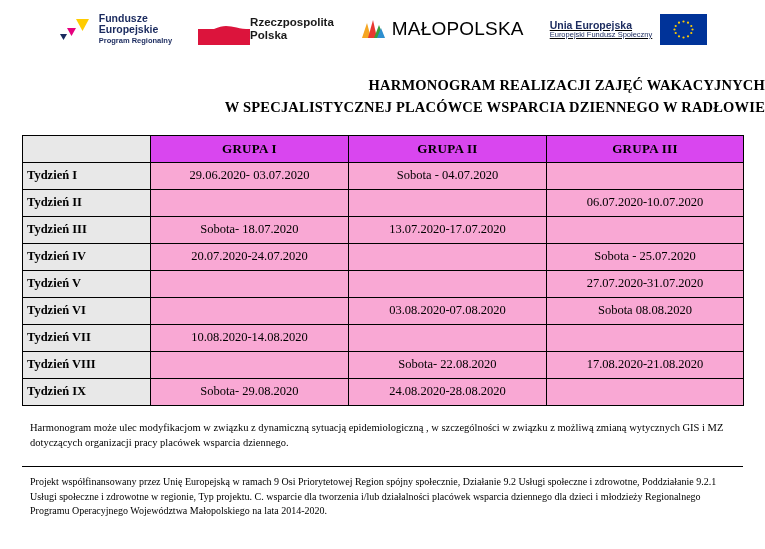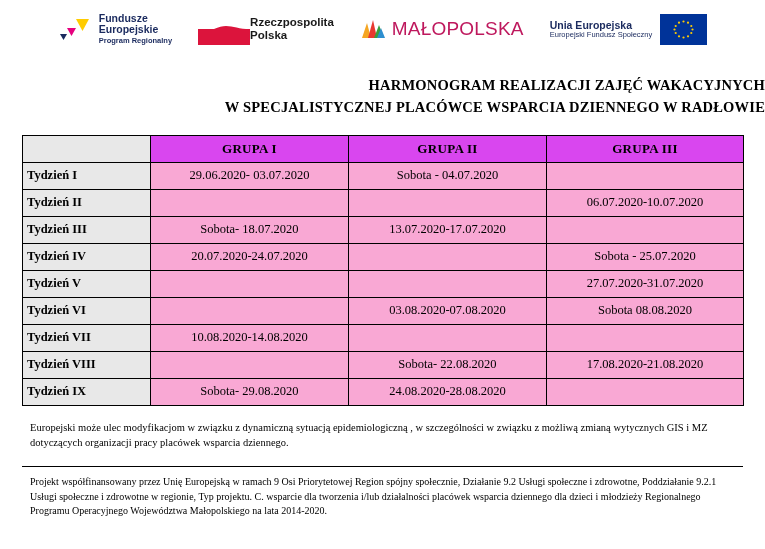--- a/index.html
+++ b/index.html
@@ -93,28 +93,29 @@
   }
   .mp-mark {
     width: 26px;
     height: 26px;
     position: relative;
   }
   .mp-text {
     font-family: "Liberation Sans", sans-serif;
     font-size: 19px;
     letter-spacing: 0.2px;
-    color: #be185d;
+    color: #000000;
   }
 
   
   .ue-logo {
     display: flex;
     align-items: center;
     gap: 8px;
+    text-decoration: underline;
   }
   .ue-text {
     font-family: "Liberation Sans", sans-serif;
     color: #1a2a5e;
     text-align: left;
     line-height: 1.15;
   }
   .ue-text .l1 {
     font-size: 10.5px;
     font-weight: bold;
@@ -354,19 +355,19 @@
         <tr>
           <th class="rowhead">Tydzień IX</th>
           <td>Sobota-  29.08.2020</td>
           <td>24.08.2020-28.08.2020</td>
           <td></td>
         </tr>
       </tbody>
     </table>
   </div>
 
-  <div class="note">Europejski może ulec modyfikacjom w związku z dynamiczną sytuacją epidemiologiczną , w szczególności w związku z możliwą  zmianą wytycznych GIS i MZ  dotyczących organizacji pracy placówek wsparcia dziennego.</div>
+  <div class="note">Harmonogram może ulec modyfikacjom w związku z dynamiczną sytuacją epidemiologiczną , w szczególności w związku z możliwą  zmianą wytycznych GIS i MZ  dotyczących organizacji pracy placówek wsparcia dziennego.</div>
 
   <div class="divider"></div>
 
   <div class="footer">Projekt współfinansowany przez Unię Europejską w ramach 9 Osi Priorytetowej Region spójny społecznie, Działanie 9.2 Usługi społeczne i zdrowotne, Poddziałanie 9.2.1 Usługi społeczne i zdrowotne w regionie, Typ projektu. C. wsparcie dla tworzenia i/lub działalności placówek wsparcia dziennego dla dzieci i młodzieży Regionalnego Programu Operacyjnego Województwa Małopolskiego na lata 2014-2020.</div>
 
 </div>
 
 </body></html>

